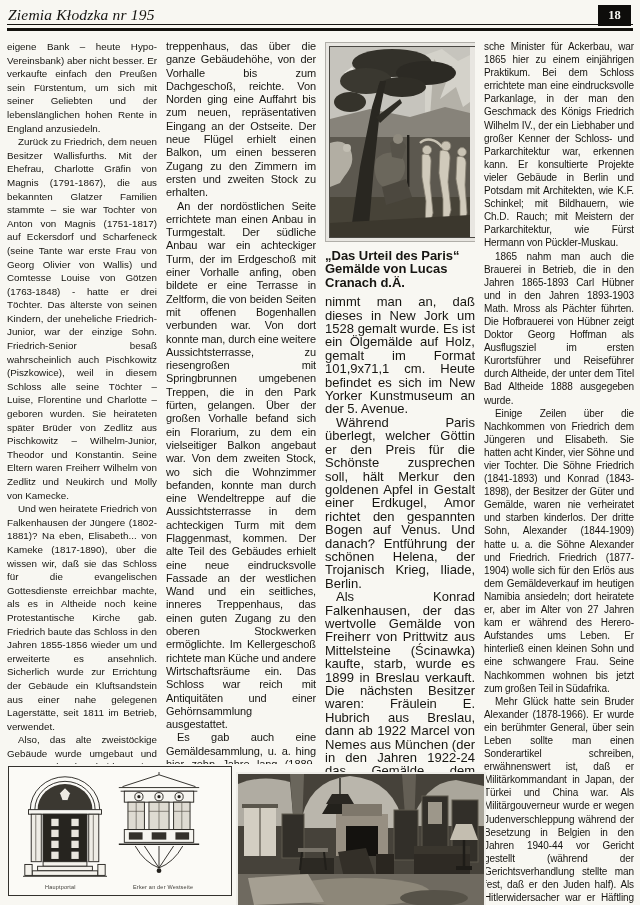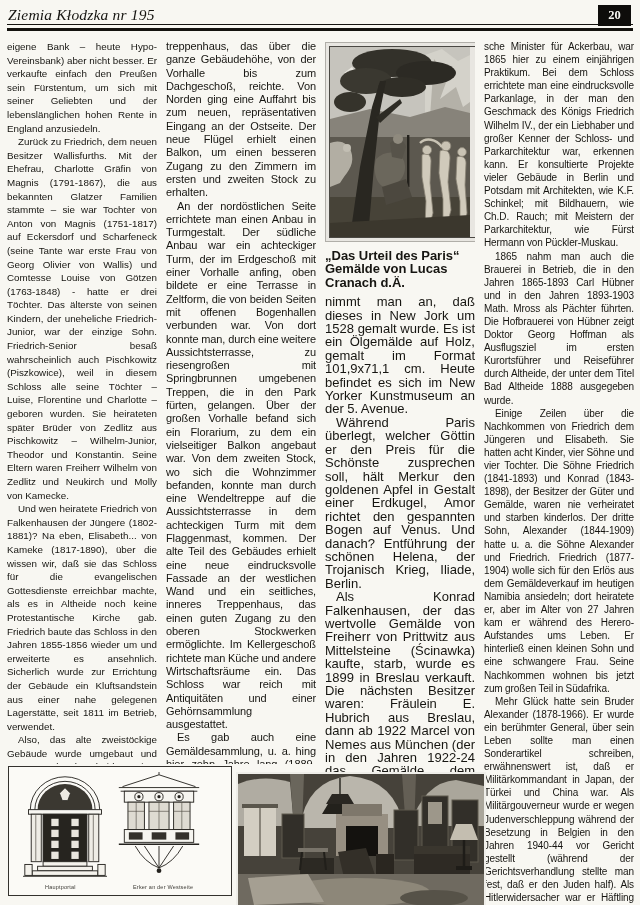--- a/index.html
+++ b/index.html
@@ -71,21 +71,21 @@
 </style>
 </head>
 <body>
 
 <div class="page">
 
   <div class="header">
     <span class="journal-title">Ziemia Kłodzka nr 195</span>
     <div class="rule-thin"></div>
     <div class="rule-thick"></div>
-    <div class="page-badge">20</div>
+    <div class="page-badge">18</div>
   </div>
 
   <div class="cols">
 
     <div class="col c1">
       <p>eigene Bank – heute Hypo-Vereinsbank) aber nicht besser. Er verkaufte einfach den Preußen sein Fürstentum, um sich mit seiner Geliebten und der lebenslänglichen hohen Rente in England anzusiedeln.</p>
       <p class="ind">Zurück zu Friedrich, dem neuen Besitzer Wallisfurths. Mit der Ehefrau, Charlotte Gräfin von Magnis (1791-1867), die aus bekannten Glatzer Familien stammte – sie war Tochter von Anton von Magnis (1751-1817) auf Eckersdorf und Scharfeneck (seine Tante war erste Frau von Georg Olivier von Wallis) und Comtesse Louise von Götzen (1763-1848) - hatte er drei Töchter. Das älterste von seinen Kindern, der uneheliche Friedrich-Junior, war der einzige Sohn. Friedrich-Senior besaß wahrscheinlich auch Pischkowitz (Piszkowice), weil in diesem Schloss alle seine Töchter – Luise, Florentine und Charlotte – geboren wurden. Sie heirateten später Brüder von Zedlitz aus Pischkowitz – Wilhelm-Junior, Theodor und Konstantin. Seine Eltern waren Freiherr Wilhelm von Zedlitz und Neukirch und Molly von Kamecke.</p>
       <p class="ind">Und wen heiratete Friedrich von Falkenhausen der Jüngere (1802-1881)? Na eben, Elisabeth... von Kameke (1817-1890), über die wissen wir, daß sie das Schloss für die evangelischen Gottesdienste erreichbar machte, als es in Altheide noch keine Protestantische Kirche gab. Friedrich baute das Schloss in den Jahren 1855-1856 wieder um und erweiterte es ansehnlich. Sicherlich wurde zur Errichtung der Gebäude ein Kluftsandstein aus einer nahe gelegenen Lagerstätte, seit 1811 im Betrieb, verwendet.</p>
       <p class="ind">Also, das alte zweistöckige Gebäude wurde umgebaut und um neue Flügel an beiden Seiten erweitert. An der nördlichen Seite baute man ein Haupt-</p>
     </div>

